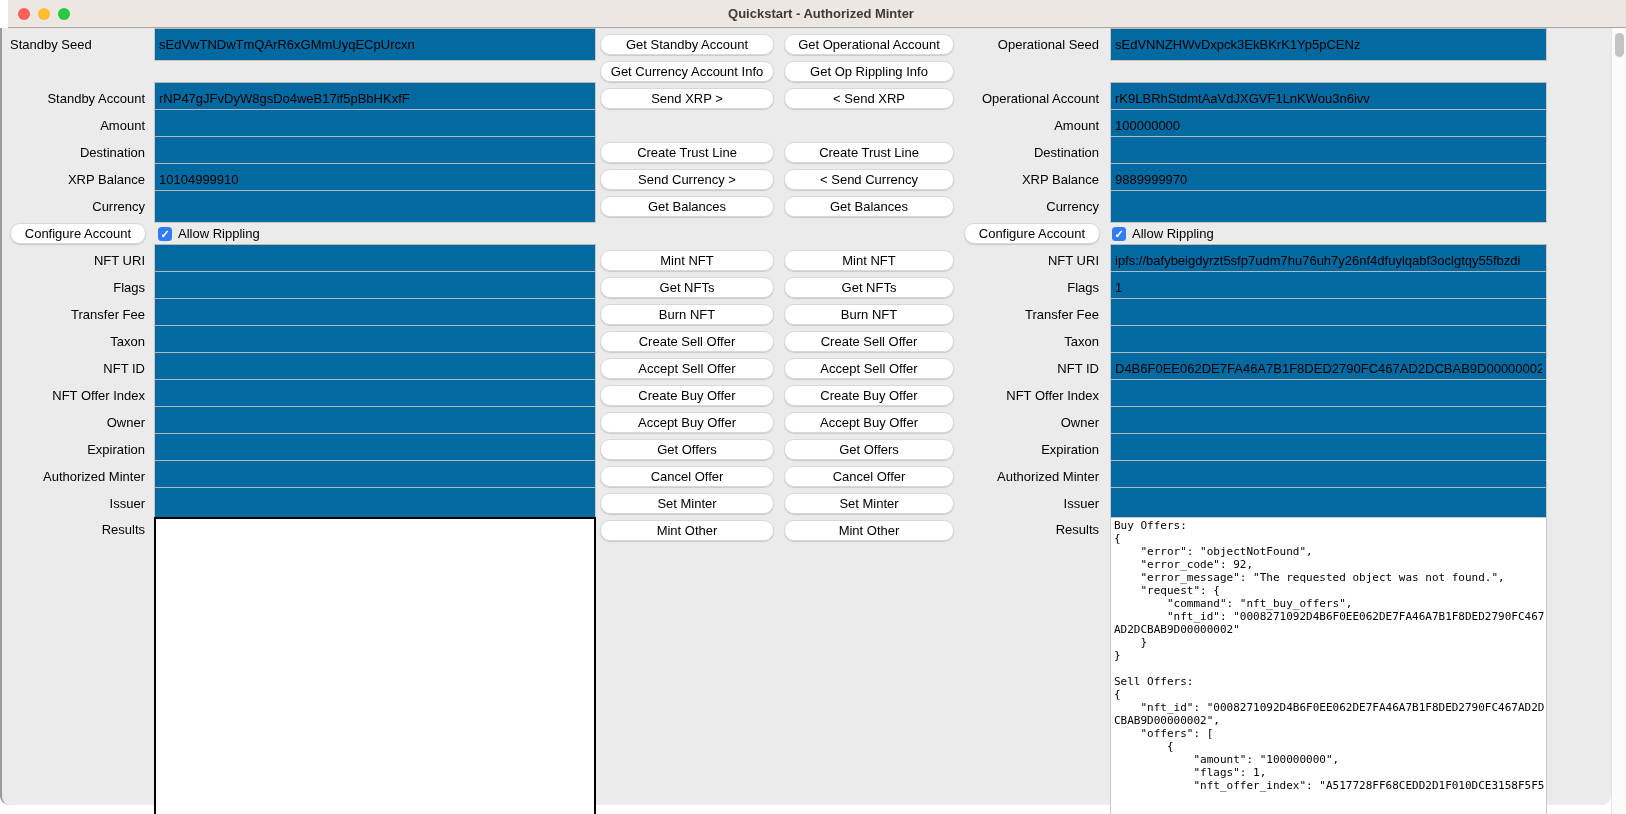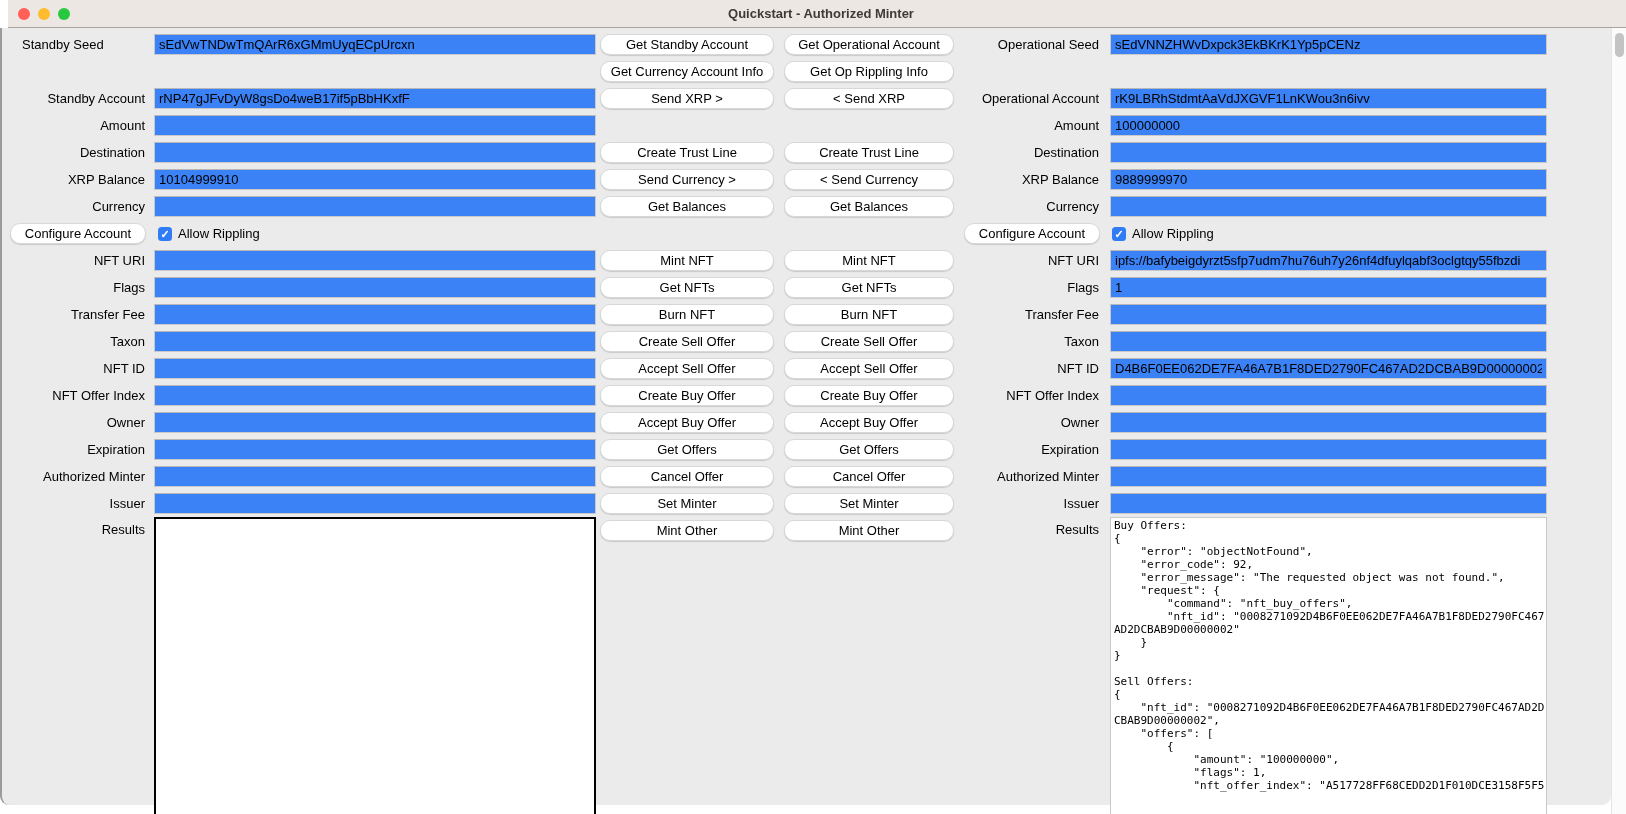--- a/index.html
+++ b/index.html
@@ -28,26 +28,26 @@
     overflow:visible;
   }
   .grid{
     position:absolute;top:3px;left:0;
     display:grid;
     grid-template-columns:150px 444px 184px 180px 146px 441px;
     grid-template-rows:repeat(18, 27px) 335px;
   }
   .cell{height:100%;display:flex;align-items:center;box-sizing:border-box;overflow:visible;}
   .lbl{justify-content:flex-end;padding-right:7px;font-size:13px;color:#000;white-space:nowrap;}
-  .lbl.left-align{justify-content:flex-start;padding-left:20px;}
+  .lbl.left-align{justify-content:flex-start;padding-left:8px;}
   .cell.top{align-items:flex-start;}
   .lbl.top{padding-top:5px;}
   input.field{
-    width:calc(100% - 2px);height:21px;margin-left:2px;
-    border:1px solid #c9c9c9;border-top-color:#b7b7b7;background:#3b82f6;
+    width:calc(100% - 2px);height:33px;margin-left:2px;
+    border:1px solid #c9c9c9;border-top-color:#b7b7b7;background:#0369a1;
     font-family:"Liberation Sans", sans-serif;font-size:13px;color:#000;
     padding:0 4px;box-sizing:border-box;outline:none;
   }
   .cell.rinp input.field{width:calc(100% - 4px);margin-left:4px;}
   button.action{
     width:calc(100% - 10px);margin:0 6px 0 4px;height:21px;
     background:#ffffff;border:1px solid #d8d8d8;border-radius:10px;
     box-shadow:0 1px 1px rgba(0,0,0,0.14);
     font-family:"Liberation Sans", sans-serif;font-size:13px;color:#000;
     padding:0;cursor:default;

